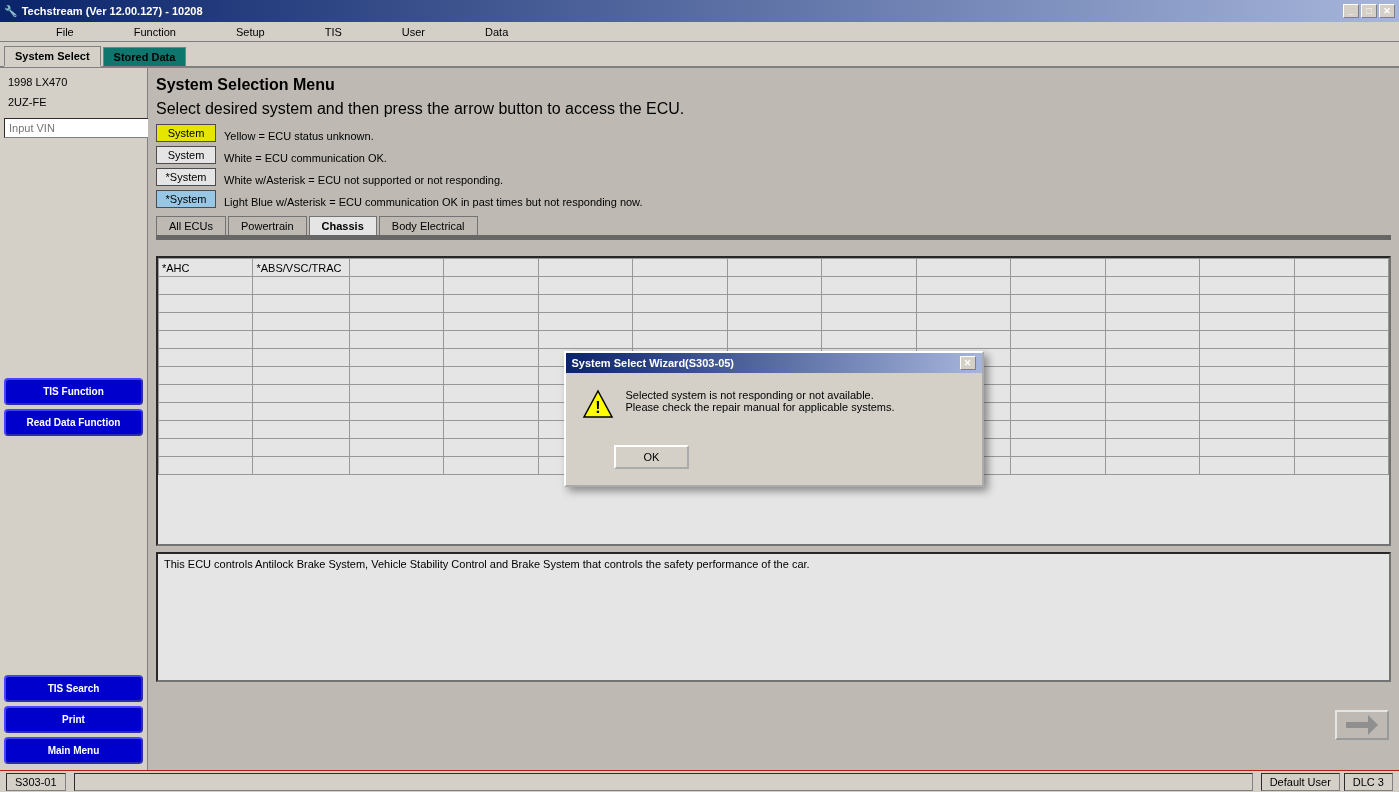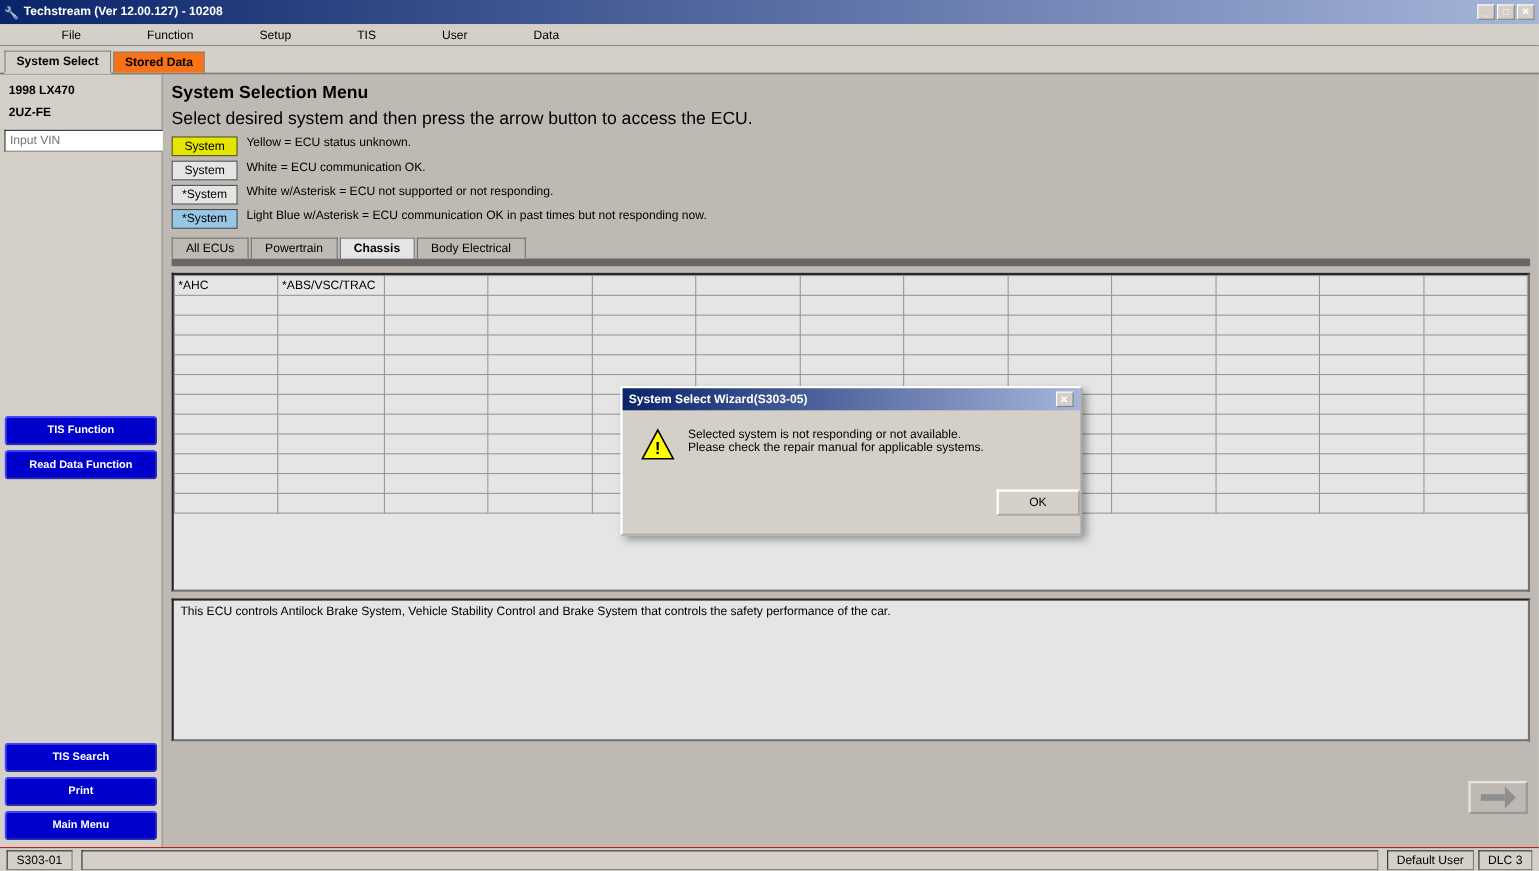--- a/index.html
+++ b/index.html
@@ -57,21 +57,21 @@
       height: 26px;
       display: flex;
       align-items: flex-end;
       padding: 0 4px;
       border-bottom: 2px solid #808080;
     }
     .win-tab {
       padding: 3px 10px;
       border: 1px solid #808080;
       border-bottom: none;
-      background: #f97316;
+      background: #0f766e;
       cursor: pointer;
       margin-right: 2px;
       font-size: 11px;
       font-weight: bold;
     }
     .win-tab.active {
       background: #d4d0c8;
       border-bottom: 2px solid #d4d0c8;
       position: relative;
       top: 1px;
@@ -88,21 +88,21 @@
       background: #d4d0c8;
       border-right: 1px solid #808080;
       padding: 6px 4px;
       display: flex;
       flex-direction: column;
       gap: 4px;
       position: relative;
     }
     .vehicle-info {
       font-size: 11px;
-      font-weight: bold;
+      font-weight: normal;
       padding: 2px 4px;
       color: #000;
     }
     .input-vin {
       background: #fff;
       border: 1px inset #808080;
       height: 20px;
       width: 154px;
       padding: 2px 4px;
       font-size: 11px;
@@ -130,42 +130,42 @@
       overflow: hidden;
       position: relative;
     }
     #page-title {
       font-size: 16px;
       font-weight: bold;
       margin-bottom: 6px;
     }
     .legend-line {
       display: flex;
-      align-items: flex-start;
+      align-items: flex-end;
       gap: 8px;
       margin-bottom: 4px;
       font-size: 11px;
     }
     .legend-box {
       padding: 2px 6px;
       border: 1px solid #555;
       font-size: 11px;
       min-width: 60px;
       text-align: center;
     }
     .legend-yellow { background: #ffff00; }
     .legend-white { background: #ffffff; }
     .legend-white-asterisk { background: #ffffff; }
     .legend-lightblue { background: #aaddff; }
     
     #system-tabs {
       display: flex;
       margin-top: 8px;
-      border-bottom: 7px solid #737373;
-      margin-bottom: 6px;
+      border-bottom: 5px solid #737373;
+      margin-bottom: 16px;
     }
     .sys-tab {
       padding: 3px 12px;
       border: 1px solid #808080;
       border-bottom: none;
       background: #d4d0c8;
       cursor: pointer;
       font-size: 11px;
       margin-right: 2px;
     }
@@ -278,21 +278,21 @@
       align-items: flex-start;
       gap: 12px;
     }
     .warning-icon {
       width: 32px;
       height: 32px;
       flex-shrink: 0;
     }
     #dialog-buttons {
       display: flex;
-      justify-content: flex-end;
+      justify-content: flex-start;
       padding: 8px 0 16px 0;
       margin-left: 48px;
     }
     .dialog-ok-btn {
       background: #d4d0c8;
       border: 2px outset #fff;
       padding: 4px 28px;
       font-size: 11px;
       cursor: pointer;
       min-width: 75px;

